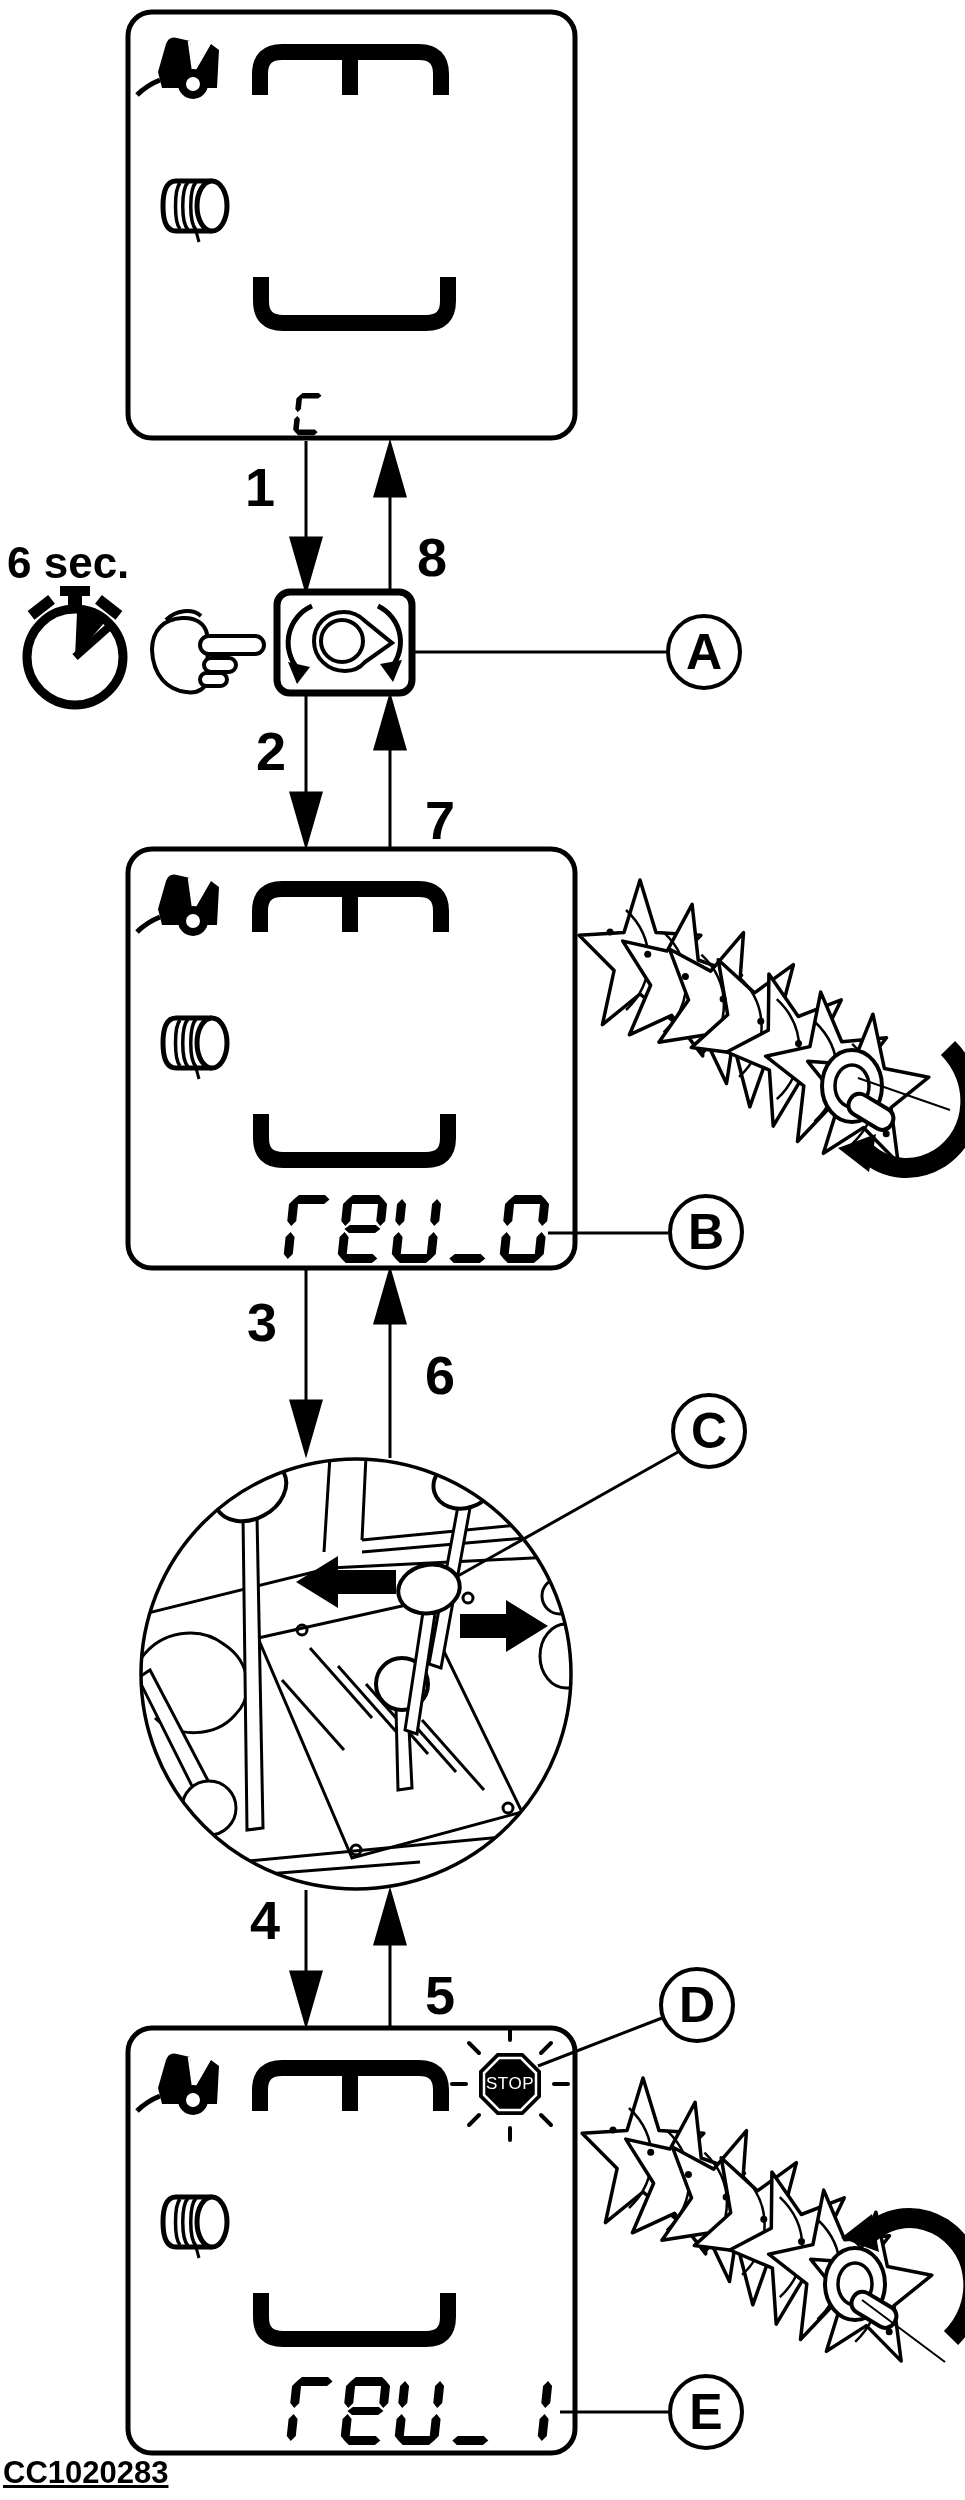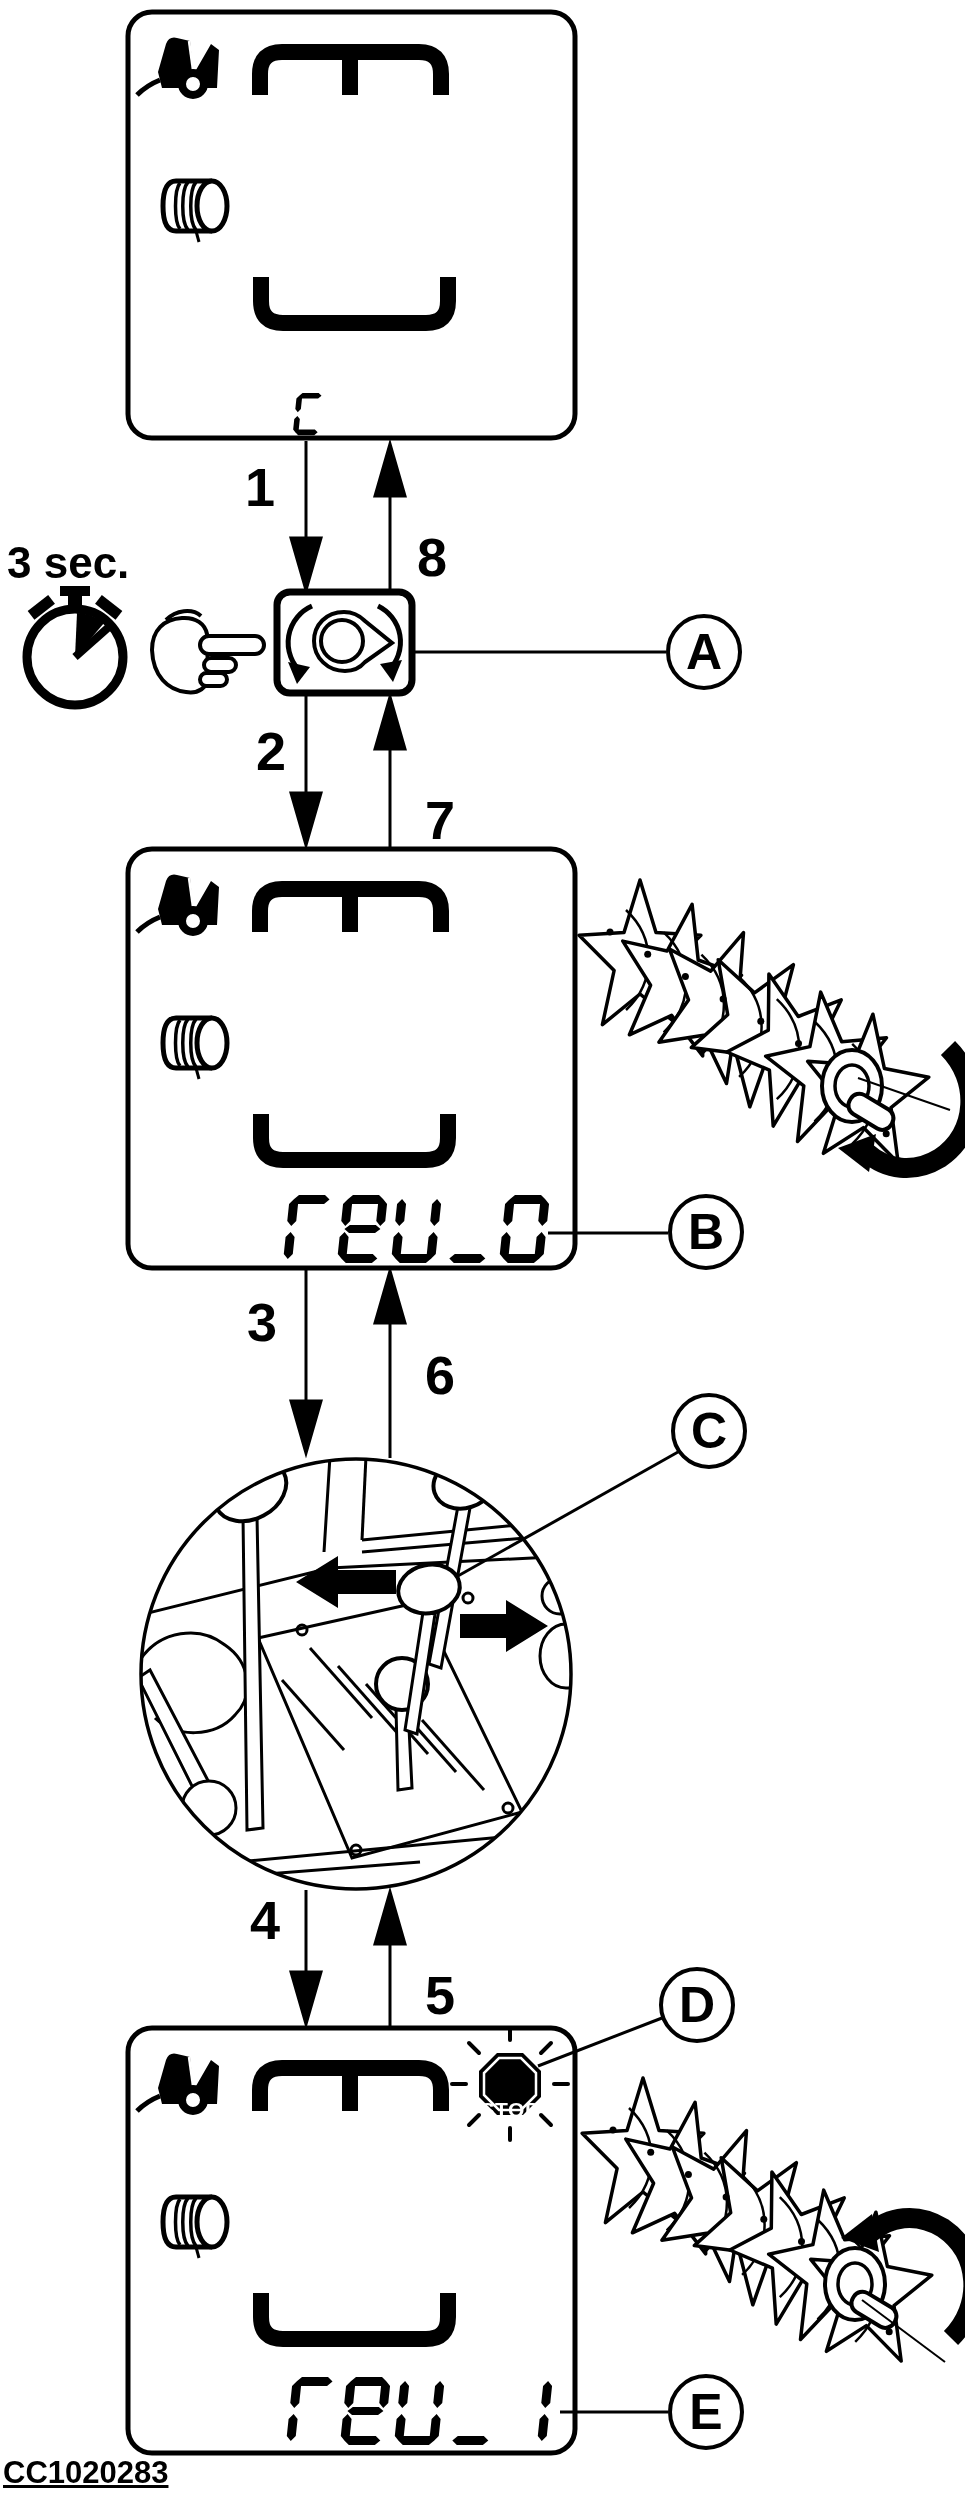--- a/index.html
+++ b/index.html
@@ -7,21 +7,21 @@
           font-family:"Liberation Sans",sans-serif;color:#000;}
   .art{position:absolute;left:0;top:0;width:965px;height:2500px;}
   .lbl{position:absolute;transform:translate(-50%,-50%);font-weight:bold;
        font-size:54px;line-height:1;white-space:nowrap;}
   .callout{position:absolute;width:68px;height:68px;border:4px solid #000;border-radius:50%;
            display:flex;align-items:center;justify-content:center;background:#fff;
            font-weight:bold;font-size:50px;}
   .timer-text{position:absolute;left:7px;top:538px;font-weight:bold;font-size:44px;}
   .figure-code{position:absolute;left:3px;top:2455px;font-weight:bold;font-size:31px;letter-spacing:0px;text-decoration:underline;}
   .stop-text{position:absolute;left:478px;top:2074px;width:64px;text-align:center;
-             color:#fff;font-weight:bold;font-size:21px;letter-spacing:0.5px;margin-top:24px;}
+             color:#fff;font-weight:normal;font-size:17px;letter-spacing:0.5px;}
 </style>
 </head>
 <body>
 
 <div class="canvas">
 
 <svg class="art" viewBox="0 0 965 2500" xmlns="http://www.w3.org/2000/svg" xmlns:xlink="http://www.w3.org/1999/xlink">
   <defs>
     <clipPath id="cclip">
           <circle cx="356" cy="1674" r="215"></circle>
@@ -276,21 +276,21 @@
       <line x1="541" y1="2053" x2="551" y2="2043"></line>
           <line x1="479" y1="2115" x2="469" y2="2125"></line>
       <line x1="541" y1="2115" x2="551" y2="2125"></line>
           <line x1="479" y1="2053" x2="469" y2="2043"></line>
     </g>
     <polygon points="541,2097 523,2115 497,2115 479,2097 479,2071 497,2053 523,2053 541,2071" fill="#000"></polygon>
     <polygon points="536,2095 521,2110 499,2110 484,2095 484,2073 499,2058 521,2058 536,2073" fill="none" stroke="#fff" stroke-width="2.5"></polygon>
   </g>
 </svg>
 
-<div class="timer-text">3 sec.</div>
+<div class="timer-text">6 sec.</div>
 
 <div class="lbl" style="left:260px;top:487px">1</div>
 <div class="lbl" style="left:432px;top:557px">8</div>
 <div class="lbl" style="left:271px;top:751px">2</div>
 <div class="lbl" style="left:440px;top:820px">7</div>
 <div class="lbl" style="left:262px;top:1322px">3</div>
 <div class="lbl" style="left:440px;top:1375px">6</div>
 <div class="lbl" style="left:265px;top:1920px">4</div>
 <div class="lbl" style="left:440px;top:1995px">5</div>
 

